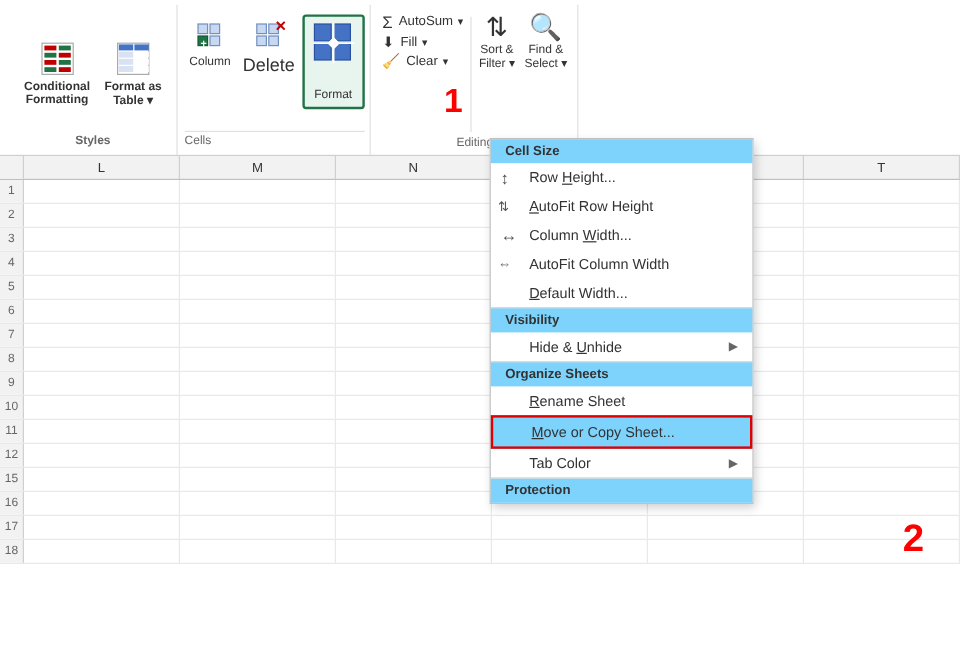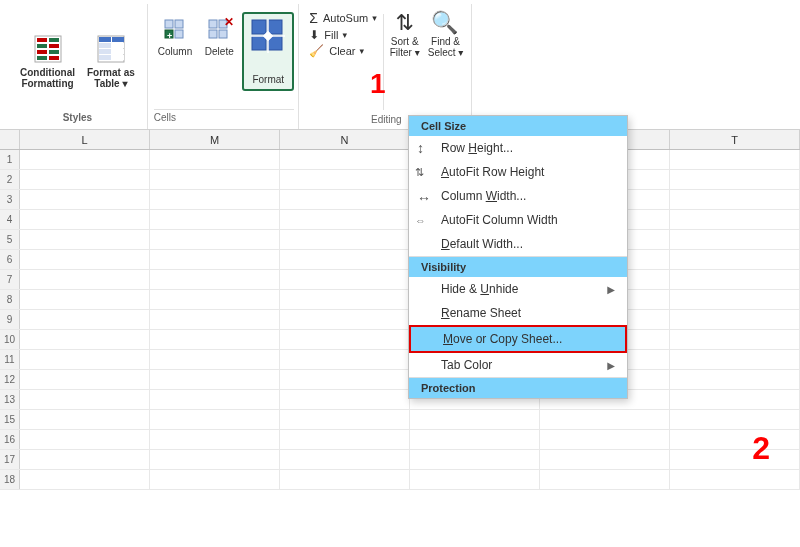--- a/index.html
+++ b/index.html
@@ -378,21 +378,21 @@
             <div class="cells-btn">
               <div style="width:32px;height:32px;display:flex;align-items:center;justify-content:center;position:relative;">
                 <svg width="28" height="28" viewBox="0 0 28 28">
                   <rect x="4" y="4" width="8" height="8" fill="#c8d8f0" stroke="#7090c0" stroke-width="1"></rect>
                   <rect x="14" y="4" width="8" height="8" fill="#c8d8f0" stroke="#7090c0" stroke-width="1"></rect>
                   <rect x="4" y="14" width="8" height="8" fill="#c8d8f0" stroke="#7090c0" stroke-width="1"></rect>
                   <rect x="14" y="14" width="8" height="8" fill="#c8d8f0" stroke="#7090c0" stroke-width="1"></rect>
                   <text x="19" y="10" font-size="12" fill="#c00000" font-weight="bold">✕</text>
                 </svg>
               </div>
-              <span style="font-size:10px;">Delete</span>
+              <span style="font-size:15px;">Delete</span>
             </div>
 
             <div style="display:flex;flex-direction:column;align-items:center;cursor:pointer;padding:4px 6px;border:2px solid #217346;background:#e8f5ee;border-radius:3px;min-width:48px;gap:20px;">
               <div style="width:36px;height:36px;display:flex;align-items:center;justify-content:center;">
                 <svg width="34" height="34" viewBox="0 0 34 34">
 
                   <rect x="1" y="1" width="14" height="14" fill="#4472c4" stroke="#2a50a0" stroke-width="1"></rect>
                   <rect x="17" y="1" width="14" height="14" fill="#4472c4" stroke="#2a50a0" stroke-width="1"></rect>
                   <rect x="1" y="17" width="14" height="14" fill="#4472c4" stroke="#2a50a0" stroke-width="1"></rect>
                   <rect x="17" y="17" width="14" height="14" fill="#4472c4" stroke="#2a50a0" stroke-width="1"></rect>
@@ -476,20 +476,21 @@
       <div class="menu-item">
         <span><span class="row-height-underline">D</span>efault Width...</span>
       </div>
 
       <div class="menu-section-header">Visibility</div>
       <div class="menu-item">
         <span>Hide &amp; <span class="row-height-underline">U</span>nhide</span>
         <span class="submenu-arrow">▶</span>
       </div>
 
+      <div class="menu-section-header">Organize Sheets</div>
       <div class="menu-item">
         <span><span class="row-height-underline">R</span>ename Sheet</span>
       </div>
       <div class="menu-item highlighted">
         <span><span class="row-height-underline">M</span>ove or Copy Sheet...</span>
       </div>
       <div class="menu-item">
         <span>Tab Color</span>
         <span class="submenu-arrow">▶</span>
       </div>
@@ -618,29 +619,20 @@
           <div class="grid-row">
             <div class="row-num">12</div>
             <div class="cell"></div>
             <div class="cell"></div>
             <div class="cell"></div>
             <div class="cell"></div>
             <div class="cell"></div>
             <div class="cell"></div>
           </div>
           <div class="grid-row">
-            <div class="row-num">13</div>
-            <div class="cell"></div>
-            <div class="cell"></div>
-            <div class="cell"></div>
-            <div class="cell"></div>
-            <div class="cell"></div>
-            <div class="cell"></div>
-          </div>
-          <div class="grid-row">
             <div class="row-num">15</div>
             <div class="cell"></div>
             <div class="cell"></div>
             <div class="cell"></div>
             <div class="cell"></div>
             <div class="cell"></div>
             <div class="cell"></div>
           </div>
           <div class="grid-row">
             <div class="row-num">16</div>

